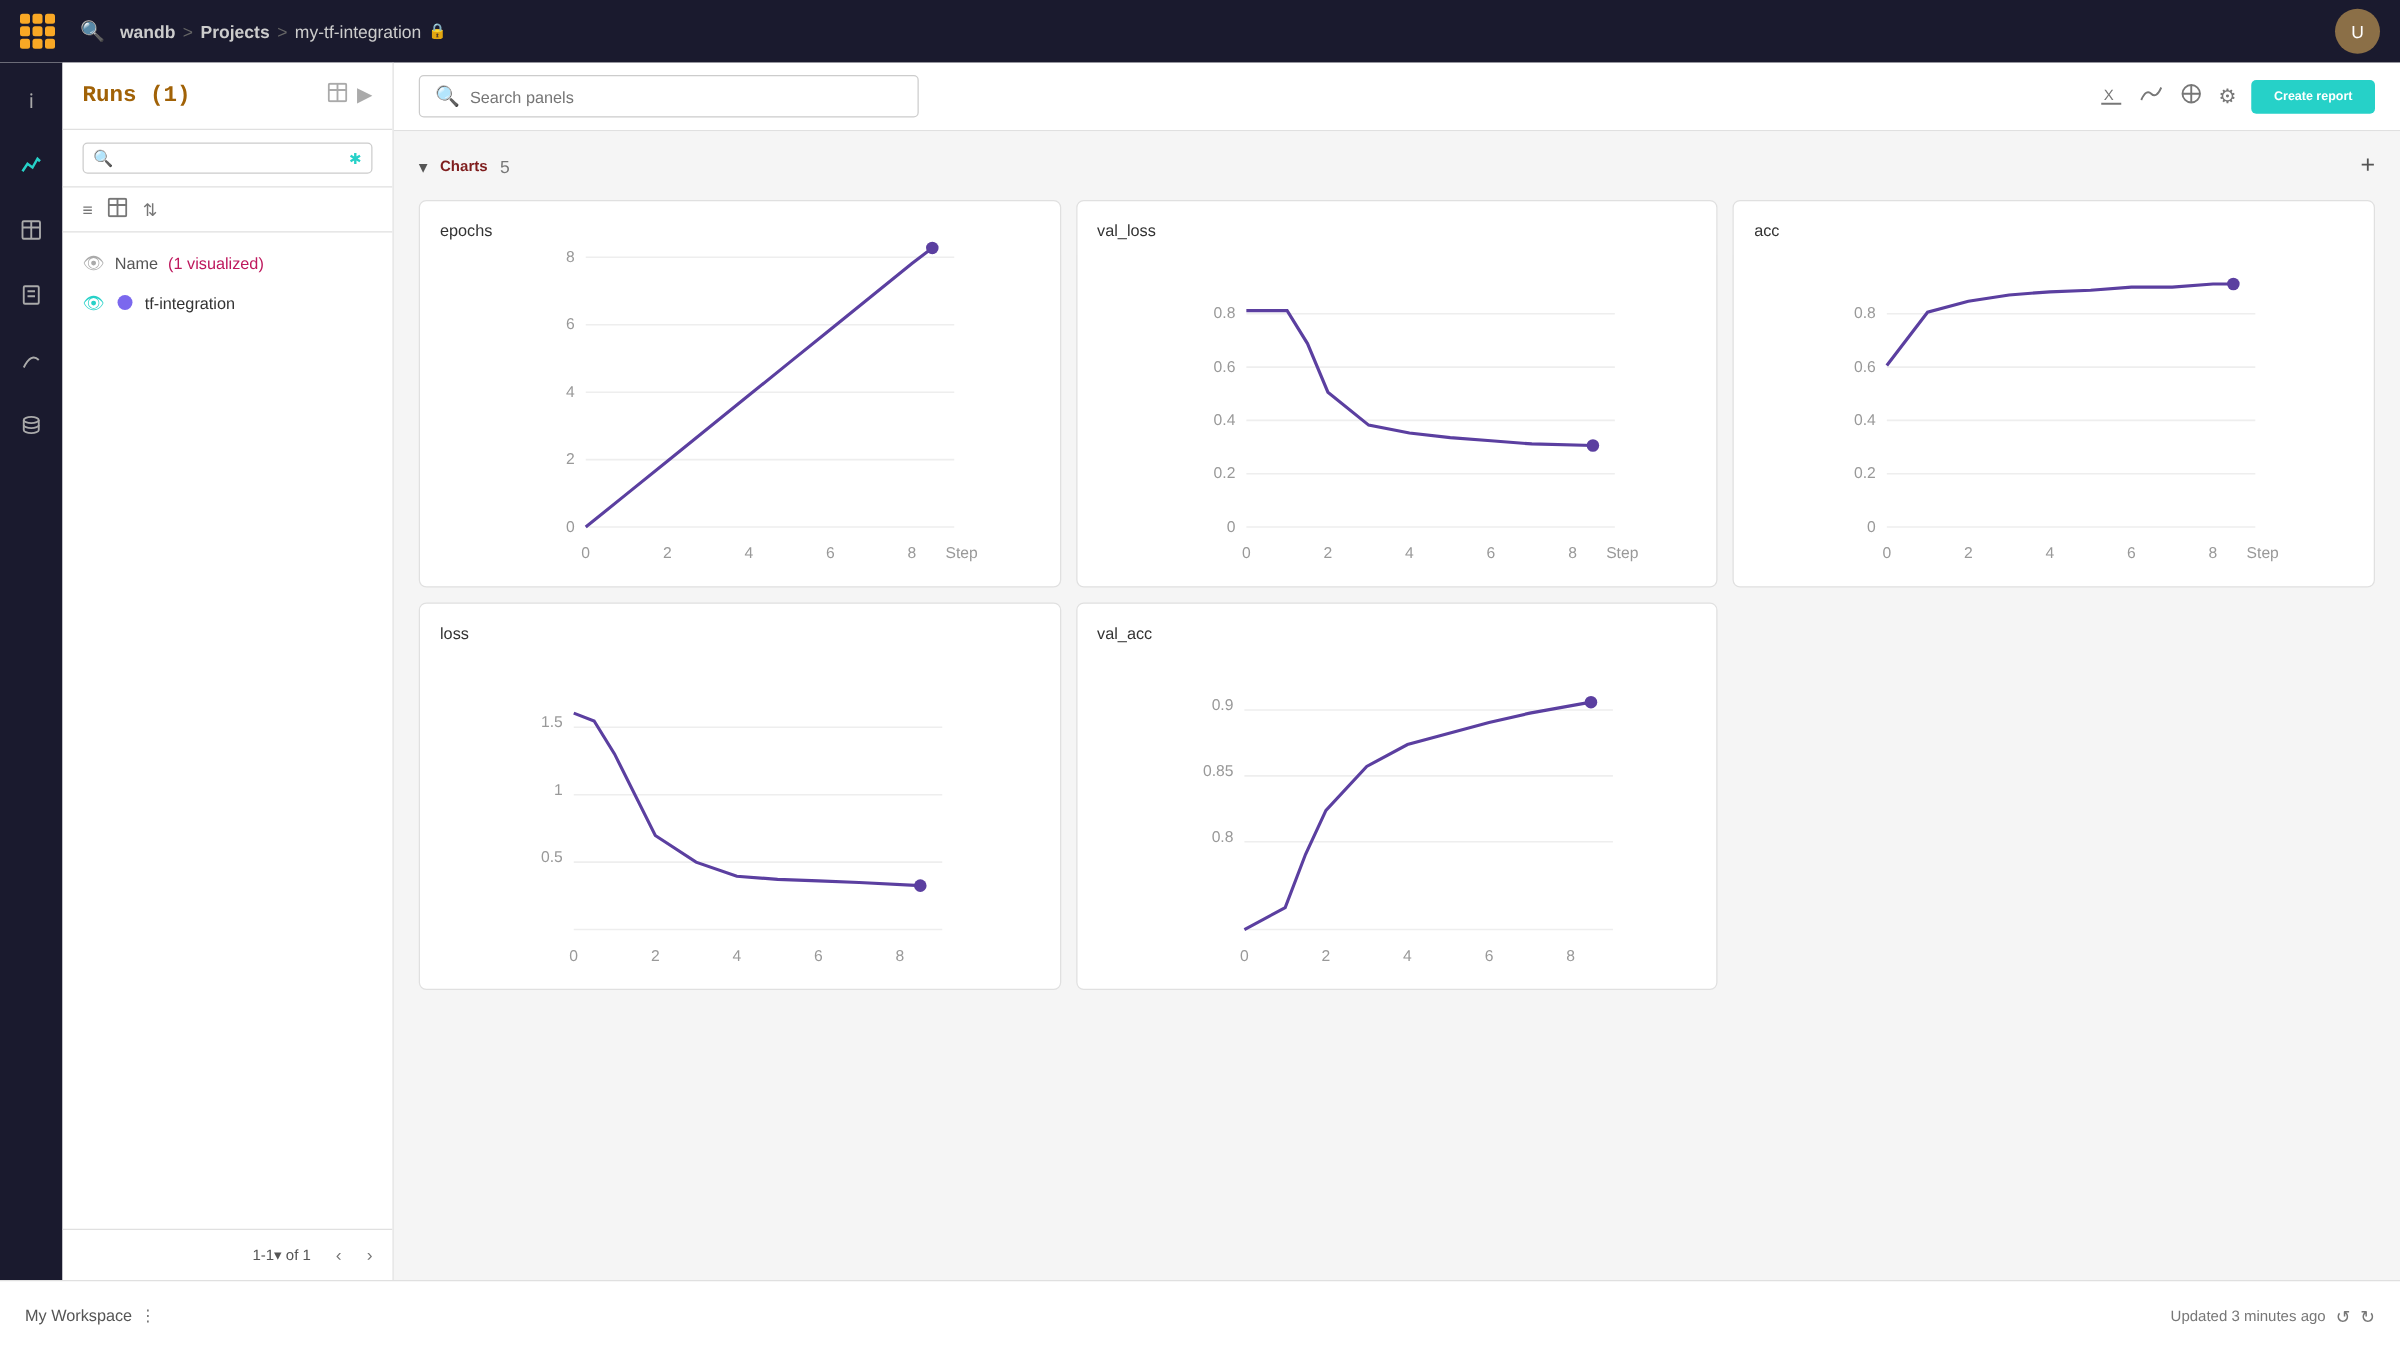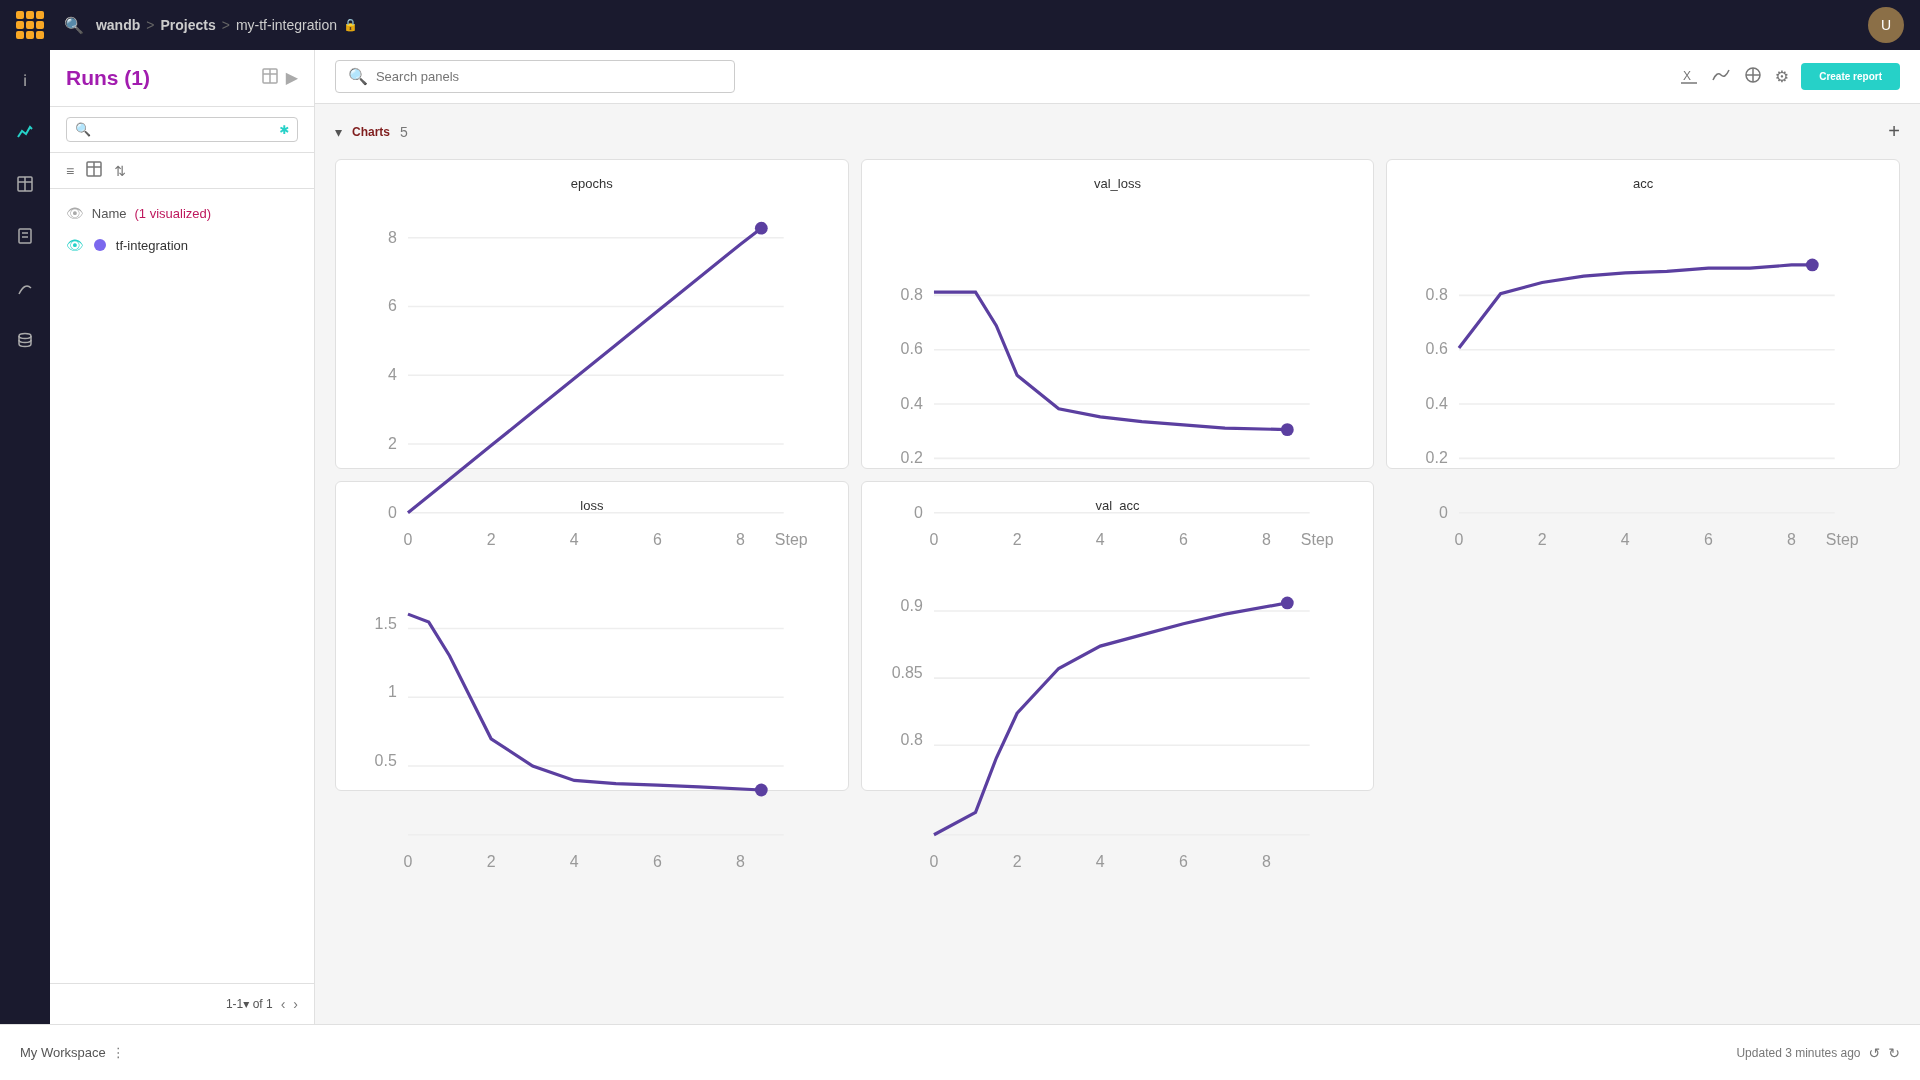--- a/index.html
+++ b/index.html
@@ -54,21 +54,21 @@
       flex-shrink: 0;
       overflow-y: auto;
     }
     .sidebar-header {
       padding: 16px;
       display: flex;
       align-items: center;
       justify-content: space-between;
       border-bottom: 1px solid #e0e0e0;
     }
-    .sidebar-title { font-weight: 600; font-size: 21px; color: #a21caf; }
+    .sidebar-title { font-weight: 600; font-size: 18px; color: #a16207; font-family: Liberation Mono, monospace; }
     .sidebar-header-icons { display: flex; gap: 8px; color: #aaa; cursor: pointer; }
     .search-bar {
       padding: 10px 16px;
       border-bottom: 1px solid #e0e0e0;
     }
     .search-input-wrap {
       display: flex;
       align-items: center;
       border: 1px solid #ccc;
       border-radius: 4px;
@@ -112,21 +112,21 @@
       color: #333;
     }
     .run-dot { width: 12px; height: 12px; border-radius: 50%; background: #7b68ee; flex-shrink: 0; }
     .run-eye { color: #26d1c8; font-size: 14px; }
     .pagination {
       margin-top: auto;
       padding: 12px 16px;
       display: flex;
       align-items: center;
       justify-content: flex-end;
-      gap: 8px;
+      gap: 20px;
       font-size: 12px;
       color: #555;
       border-top: 1px solid #e0e0e0;
     }
     .pag-btn { cursor: pointer; color: #777; font-size: 14px; }
     .pag-btn:disabled { color: #ccc; cursor: default; }
 
     
     .main-content { flex: 1; display: flex; flex-direction: column; overflow: hidden; }
     .toolbar {
@@ -184,21 +184,21 @@
     .charts-add { margin-left: auto; color: #555; cursor: pointer; font-size: 20px; }
 
     .charts-grid { display: grid; grid-template-columns: repeat(3, 1fr); gap: 12px; }
     .chart-card {
       background: #fff;
       border-radius: 6px;
       border: 1px solid #e0e0e0;
       padding: 16px;
       height: 310px;
       display: flex;
-      flex-direction: column;
+      flex-direction: row;
     }
     .chart-title { text-align: center; font-size: 13px; font-weight: 500; color: #333; margin-bottom: 8px; }
     .chart-svg-wrap { flex: 1; position: relative; }
     svg.chart { width: 100%; height: 100%; }
 
     
     .bottom-bar {
       background: #fff;
       border-top: 1px solid #e0e0e0;
       height: 56px;

